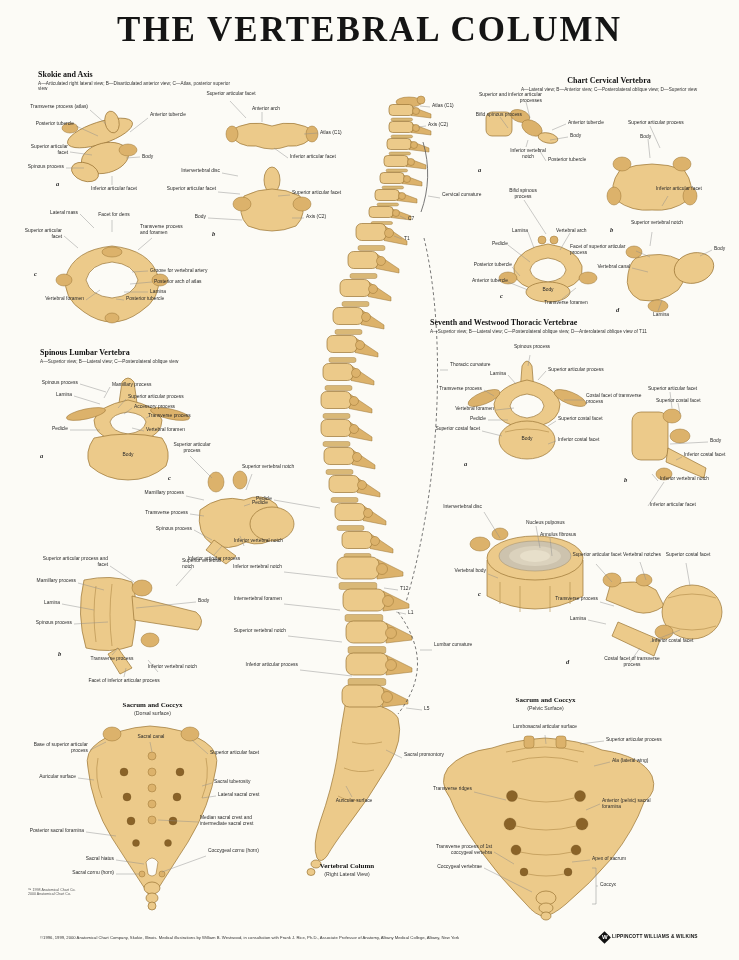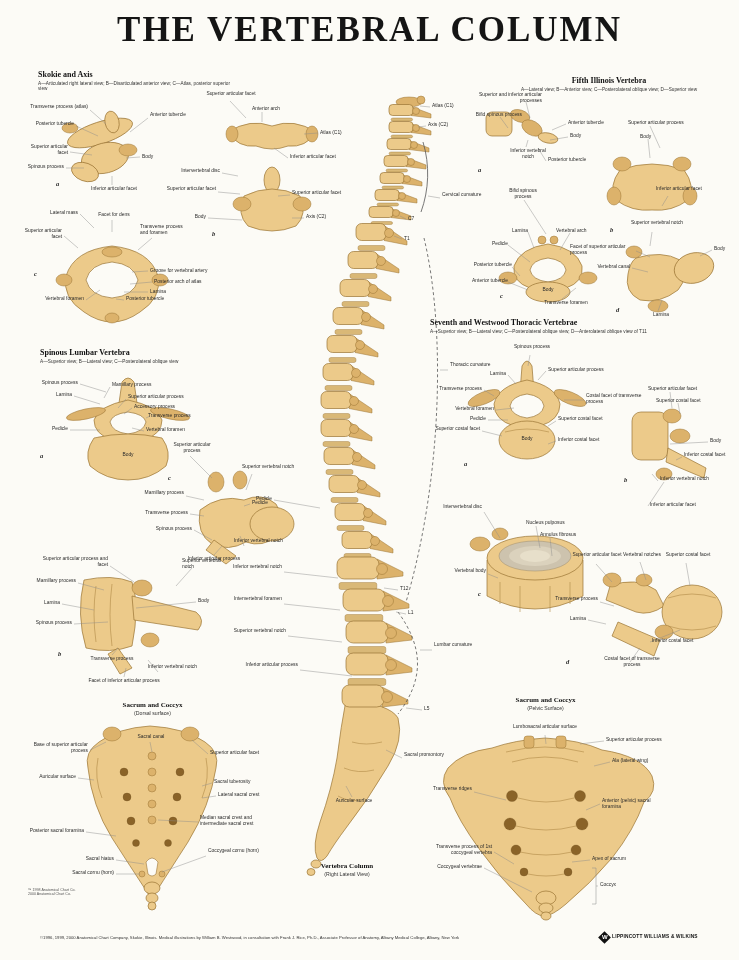--- a/index.html
+++ b/index.html
@@ -461,41 +461,41 @@
       </g>
   </svg>
 
   <div class="page-title">THE VERTEBRAL COLUMN</div>
 
   <div class="sect" style="left:38px;top:70px;width:200px;">
     <div class="ht">Skokie and Axis</div>
     <div class="hs">A—Articulated right lateral view; B—Disarticulated anterior view; C—Atlas, posterior superior view</div>
   </div>
   <div class="sect" style="left:500px;top:76px;width:218px;text-align:center;">
-    <div class="ht">Fifth Illinois Vertebra</div>
+    <div class="ht">Chart Cervical Vertebra</div>
     <div class="hs">A—Lateral view; B—Anterior view; C—Posterolateral oblique view; D—Superior view</div>
   </div>
   <div class="sect" style="left:430px;top:318px;width:300px;">
     <div class="ht">Seventh and Westwood Thoracic Vertebrae</div>
     <div class="hs">A—Superior view; B—Lateral view; C—Posterolateral oblique view; D—Anterolateral oblique view of T11</div>
   </div>
   <div class="sect" style="left:40px;top:348px;width:210px;">
     <div class="ht">Spinous Lumbar Vertebra</div>
     <div class="hs">A—Superior view; B—Lateral view; C—Posterolateral oblique view</div>
   </div>
   <div class="sect cap" style="left:80px;top:701px;width:145px;">
     <div class="ht">Sacrum and Coccyx</div>
     <div class="hs">(Dorsal surface)</div>
   </div>
   <div class="sect cap" style="left:473px;top:696px;width:145px;">
     <div class="ht">Sacrum and Coccyx</div>
     <div class="hs">(Pelvic Surface)</div>
   </div>
   <div class="sect cap" style="left:283px;top:862px;width:128px;">
-    <div class="ht">Vertebra Column</div>
+    <div class="ht">Vertebral Column</div>
     <div class="hs">(Right Lateral View)</div>
   </div>
 
   <div class="labels">
       <span class="lbl" style="left: 30px; top: 104px; width: 58px; text-align: right;">Transverse process (atlas)</span>
       <span class="lbl" style="left: 24px; top: 121px; width: 50px; text-align: right;">Posterior tubercle</span>
       <span class="lbl" style="left: 22px; top: 144px; width: 46px; text-align: right;">Superior articular facet</span>
       <span class="lbl" style="left: 20px; top: 164px; width: 44px; text-align: right;">Spinous process</span>
       <span class="lbl" style="left: 150px; top: 112px; width: 46px;">Anterior tubercle</span>
       <span class="lbl" style="left: 142px; top: 154px; width: 26px;">Body</span>

